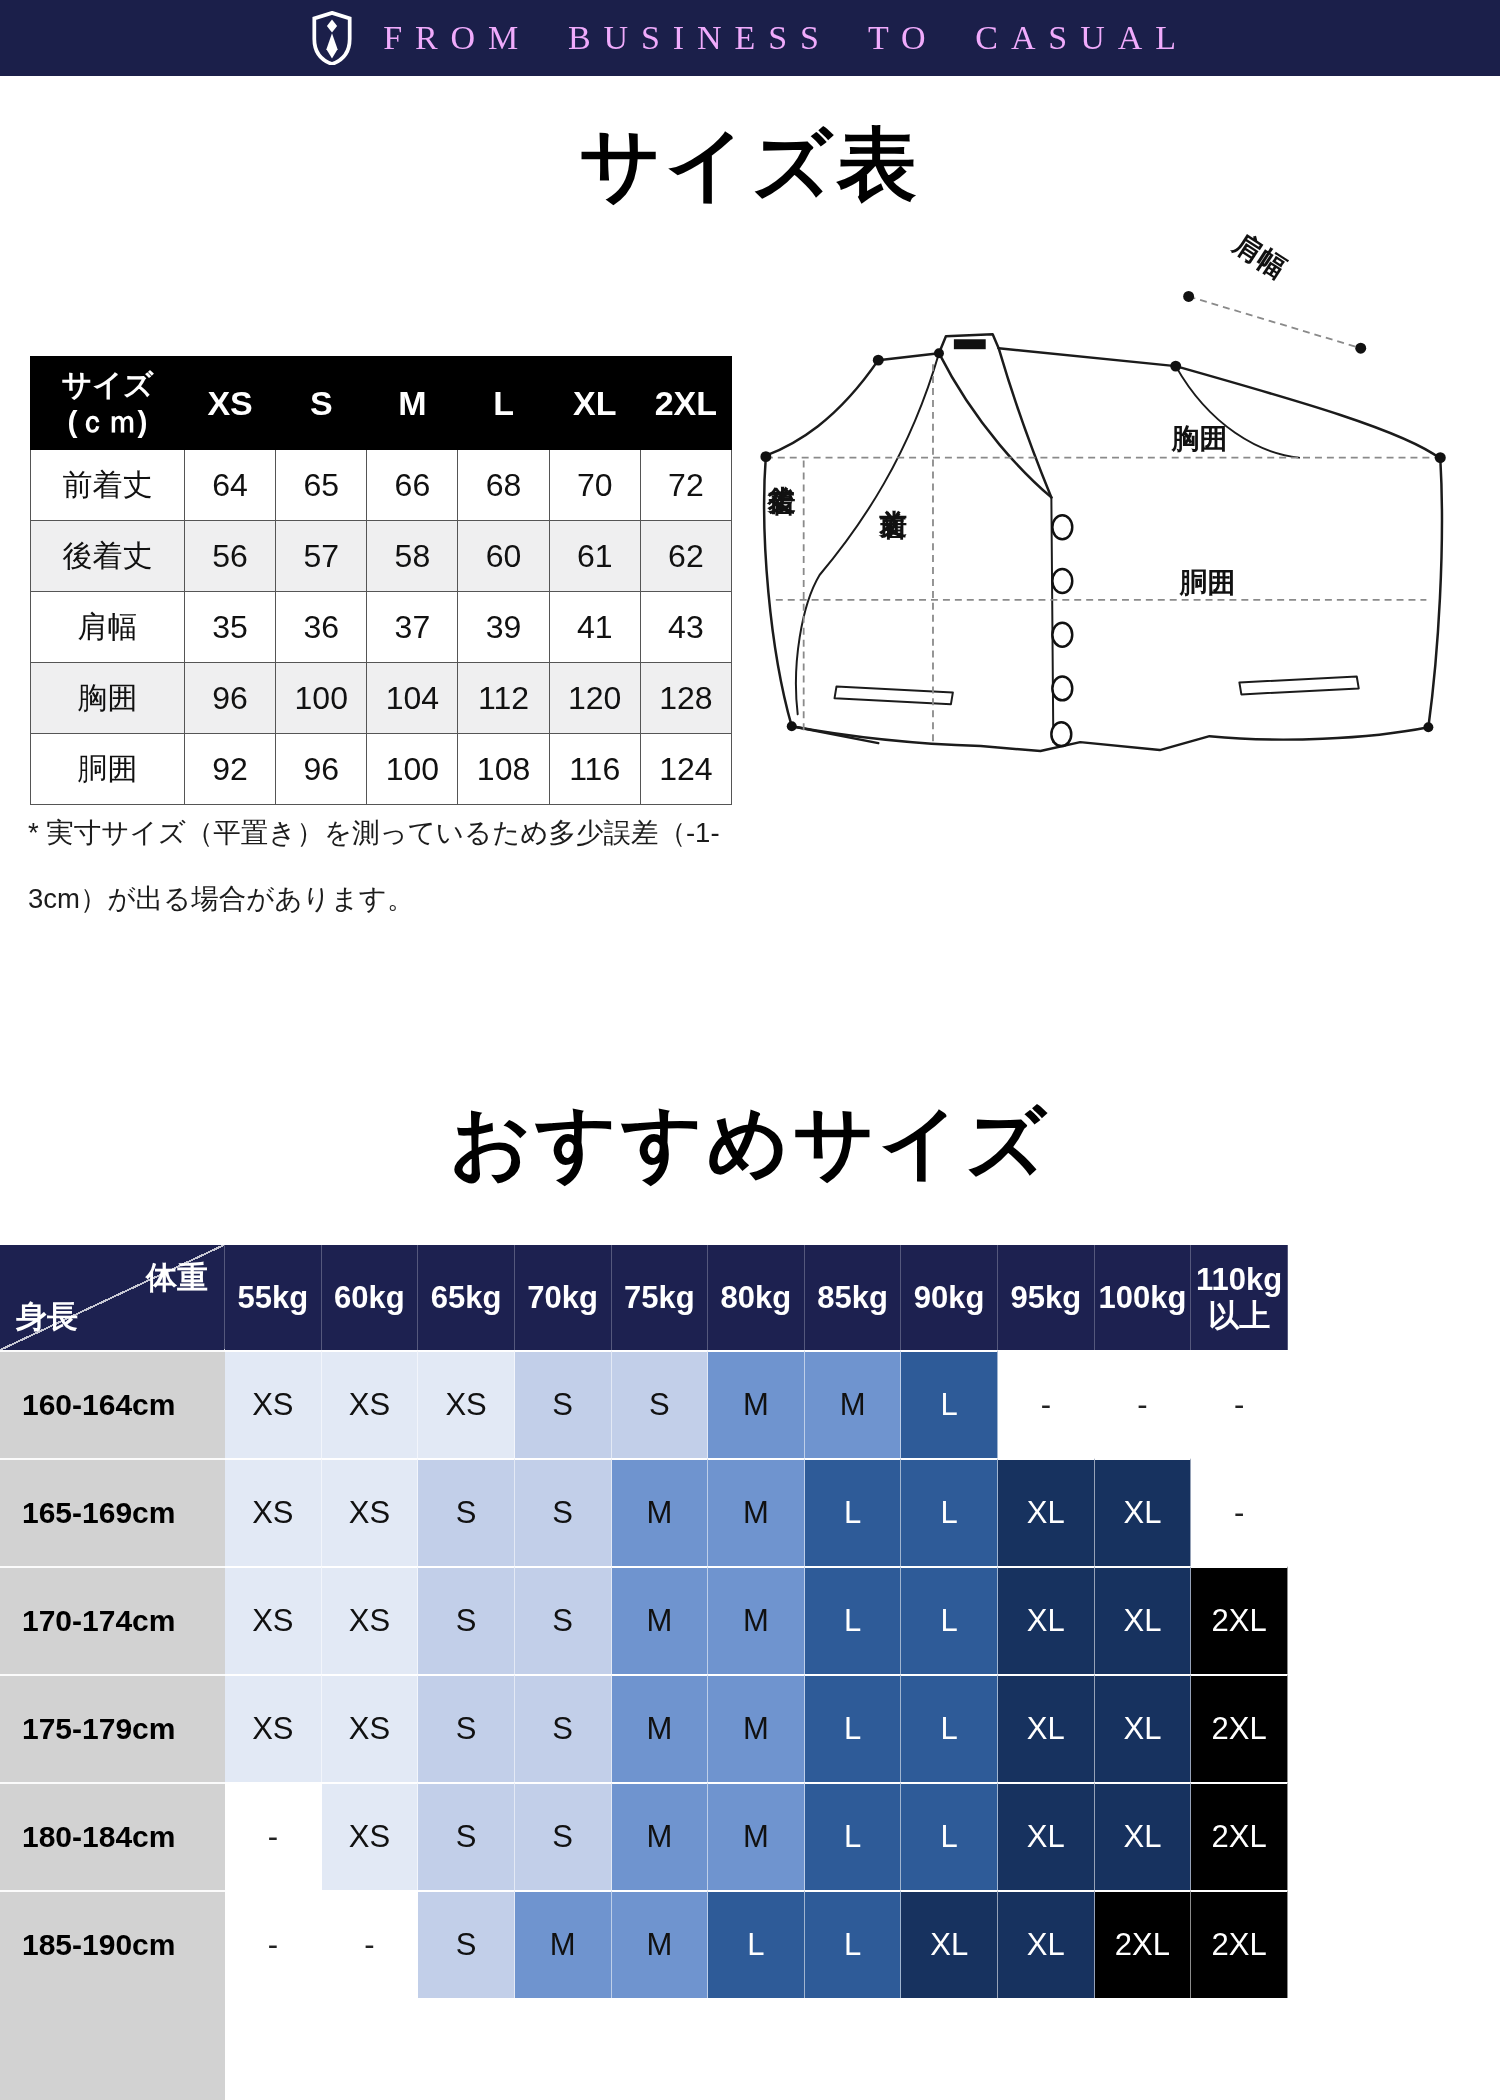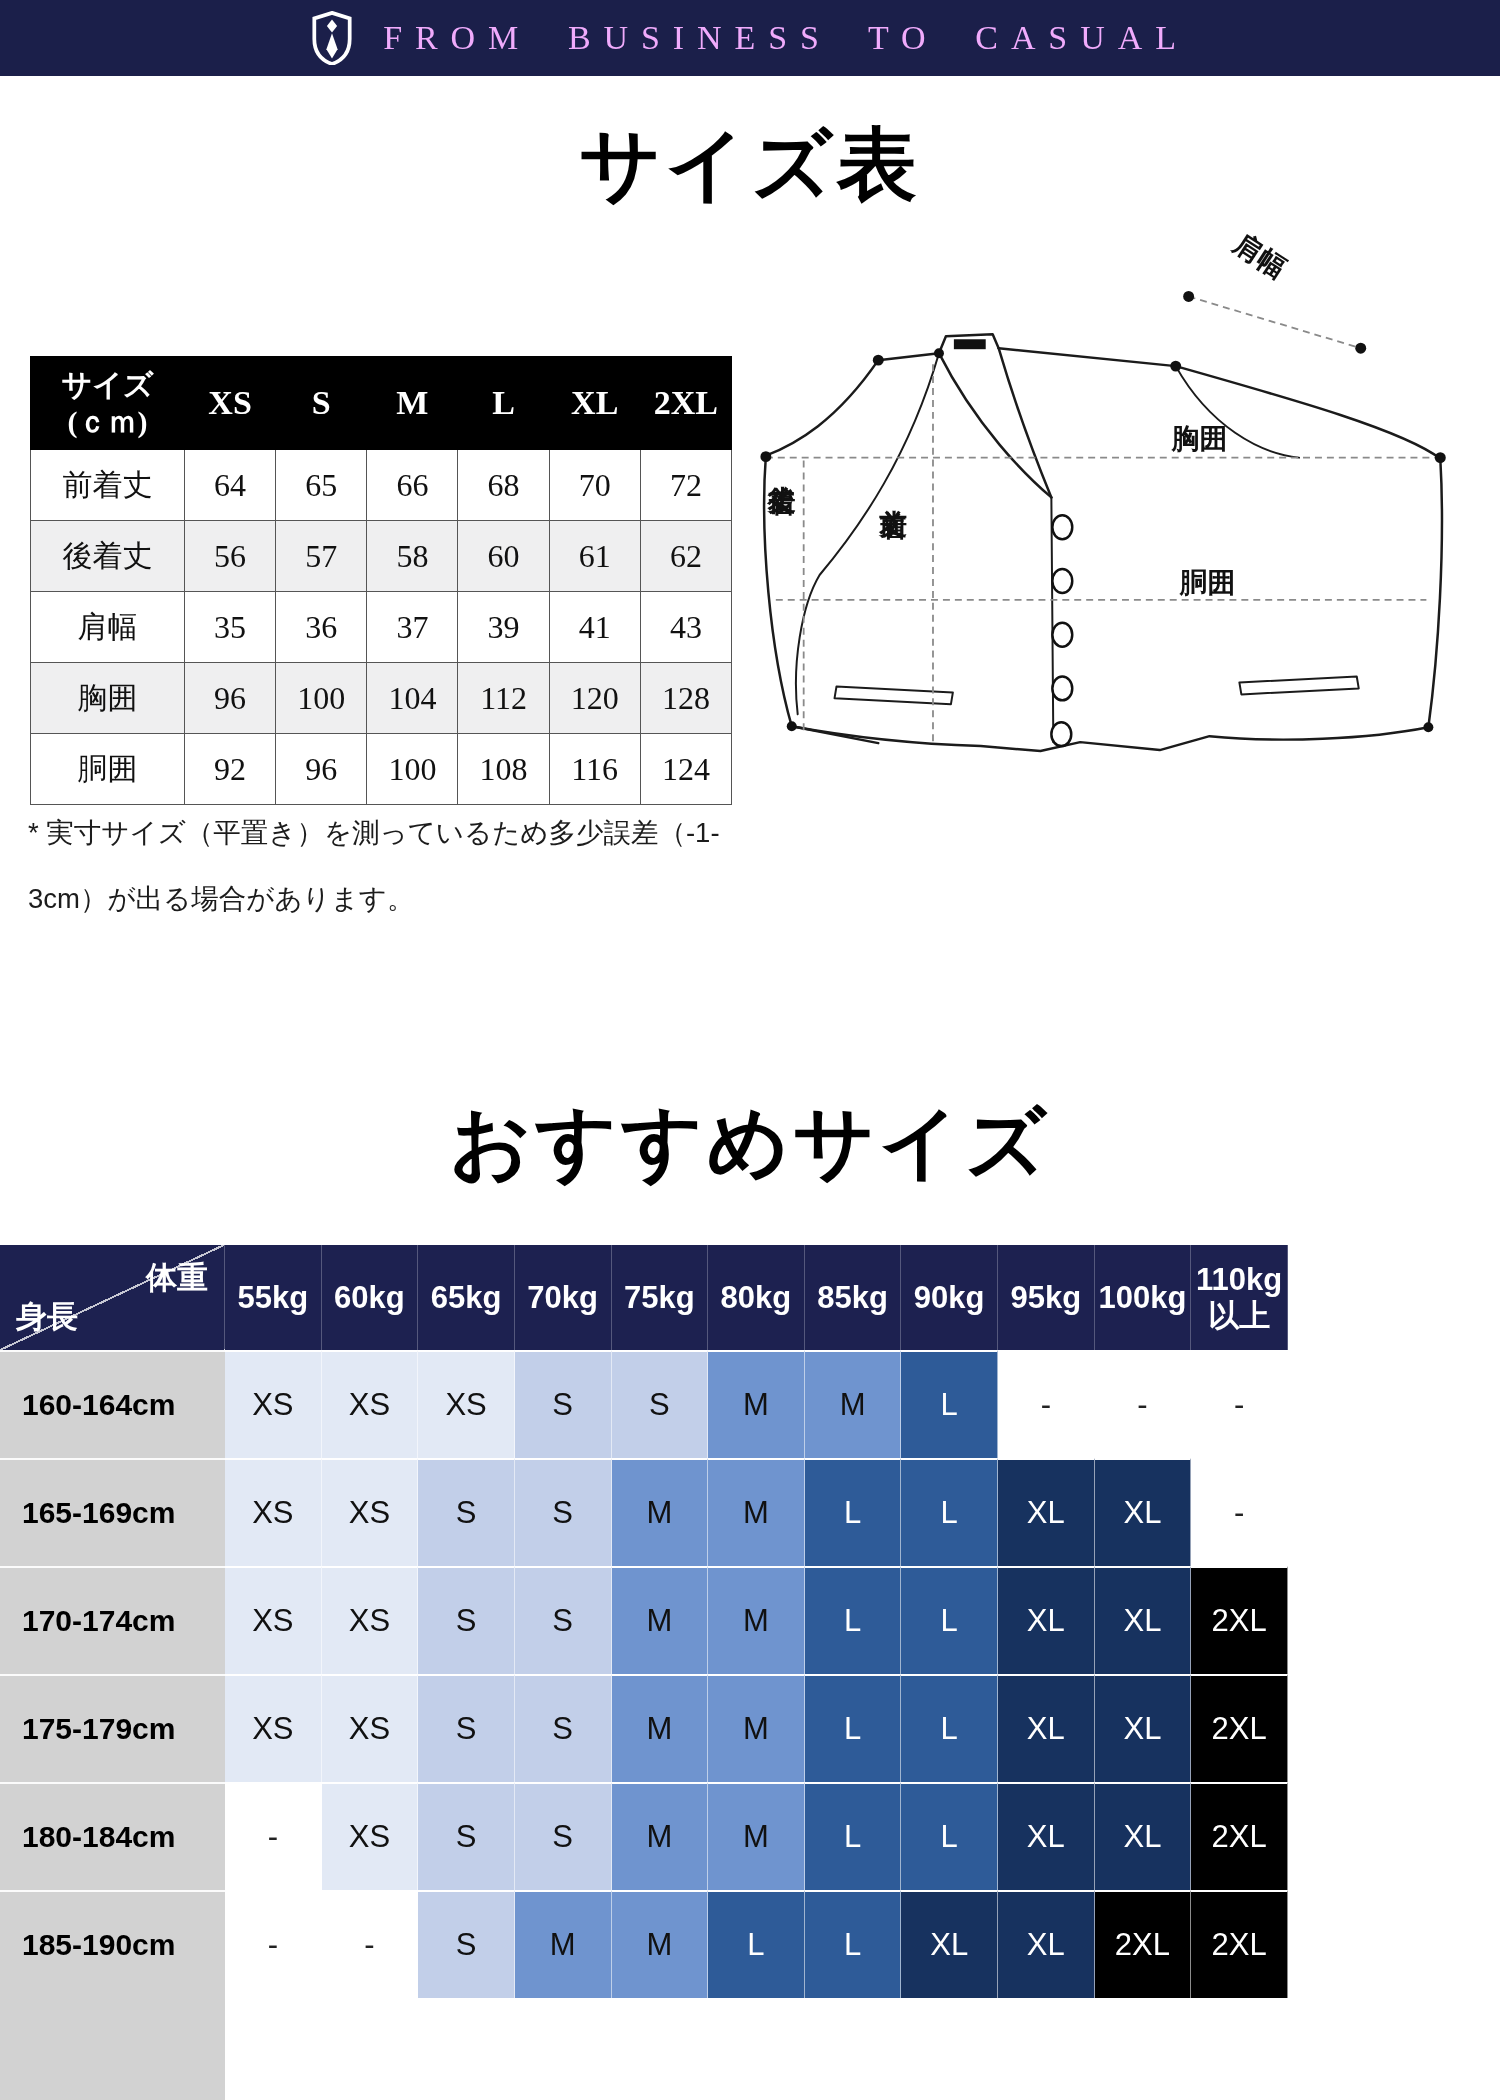--- a/index.html
+++ b/index.html
@@ -14,21 +14,21 @@
               font-size:34px;letter-spacing:0.38em;word-spacing:0.45em;font-weight:500;}
 
   
   .big-title{position:absolute;left:0;width:1500px;text-align:center;
              font-size:80px;font-weight:700;letter-spacing:4px;color:#000;}
   #title1{top:112px;}
   #title2{top:1090px;}
 
   
   .size-wrap{position:absolute;left:30px;top:356px;width:702px;}
-  table.size{border-collapse:collapse;table-layout:fixed;width:702px;font-family:Liberation Serif, serif;}
+  table.size{border-collapse:collapse;table-layout:fixed;width:702px;}
   table.size thead th{background:#000;color:#fff;border:1.5px solid #000;height:90px;}
   table.size thead th.corner{font-size:30px;font-weight:700;white-space:pre-line;line-height:1.25;}
   table.size thead th.szcol{font-size:34px;font-weight:700;}
   table.size tbody th, table.size tbody td{border:1.5px solid #555;height:68px;text-align:center;
            font-weight:400;background:#fff;}
   table.size tbody th{font-size:30px;}
   table.size tbody td{font-size:32px;}
   table.size tbody tr:nth-child(even) th, table.size tbody tr:nth-child(even) td{background:#efeff0;}
 
   

